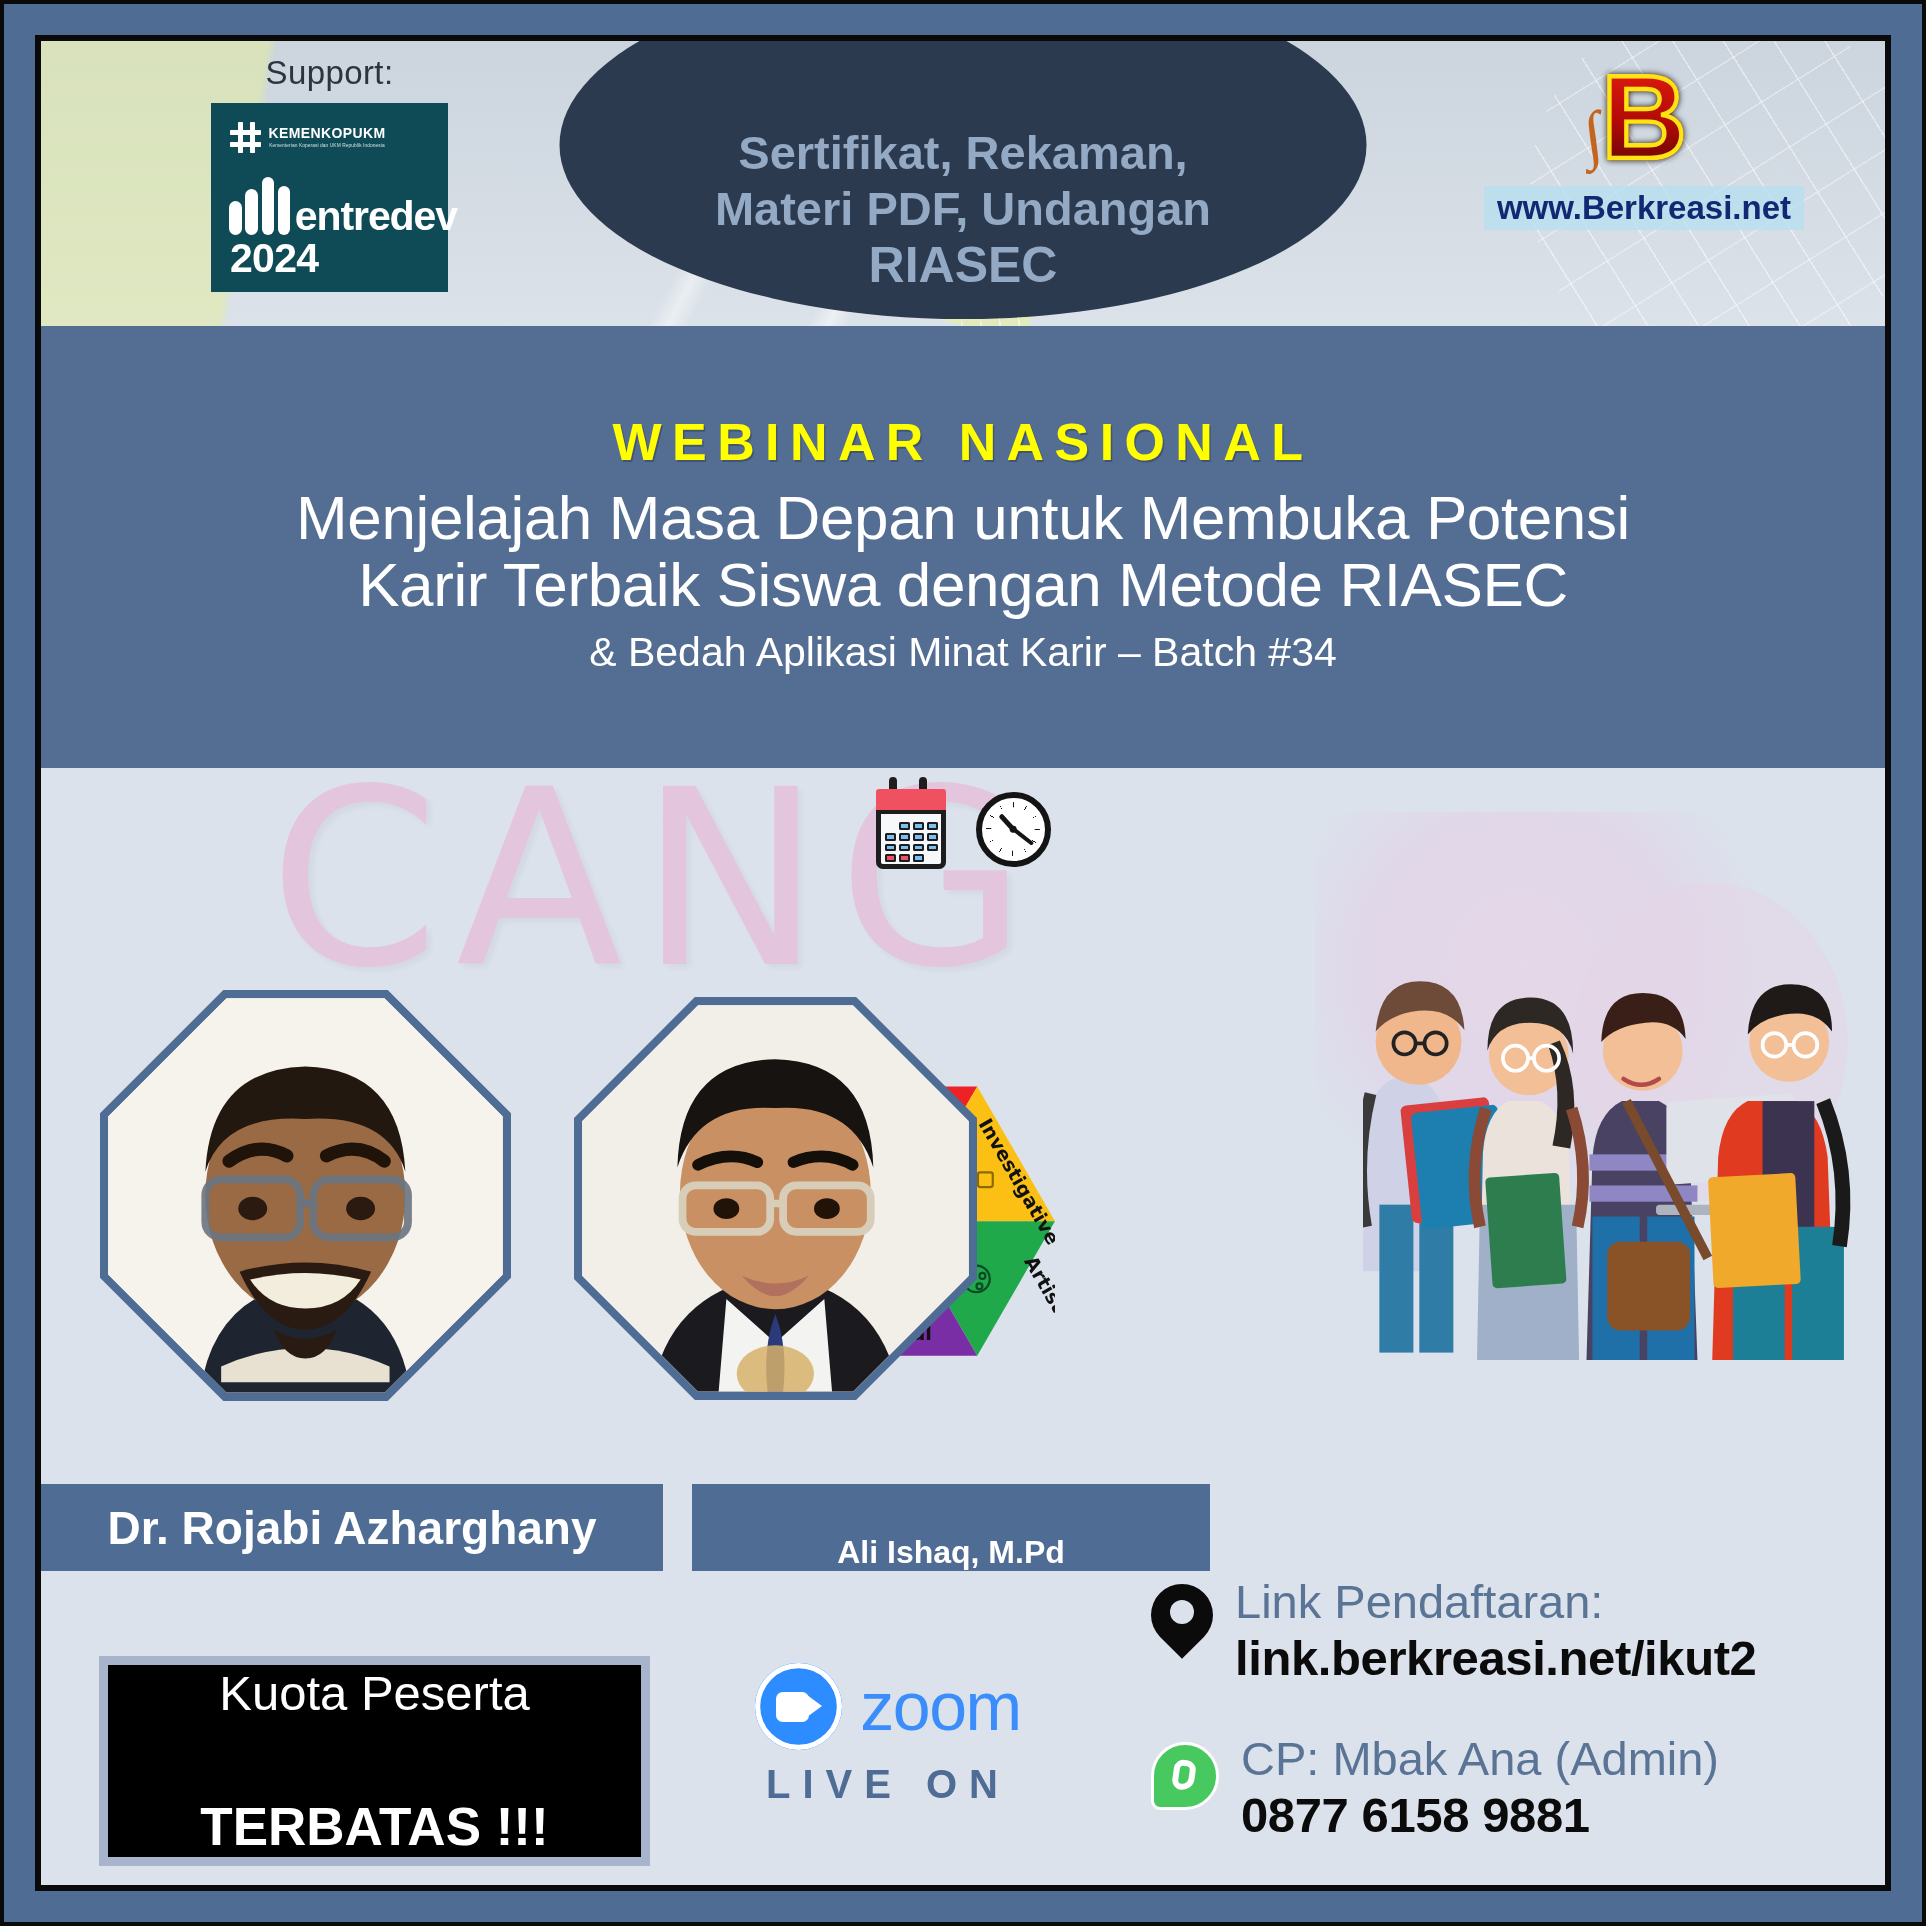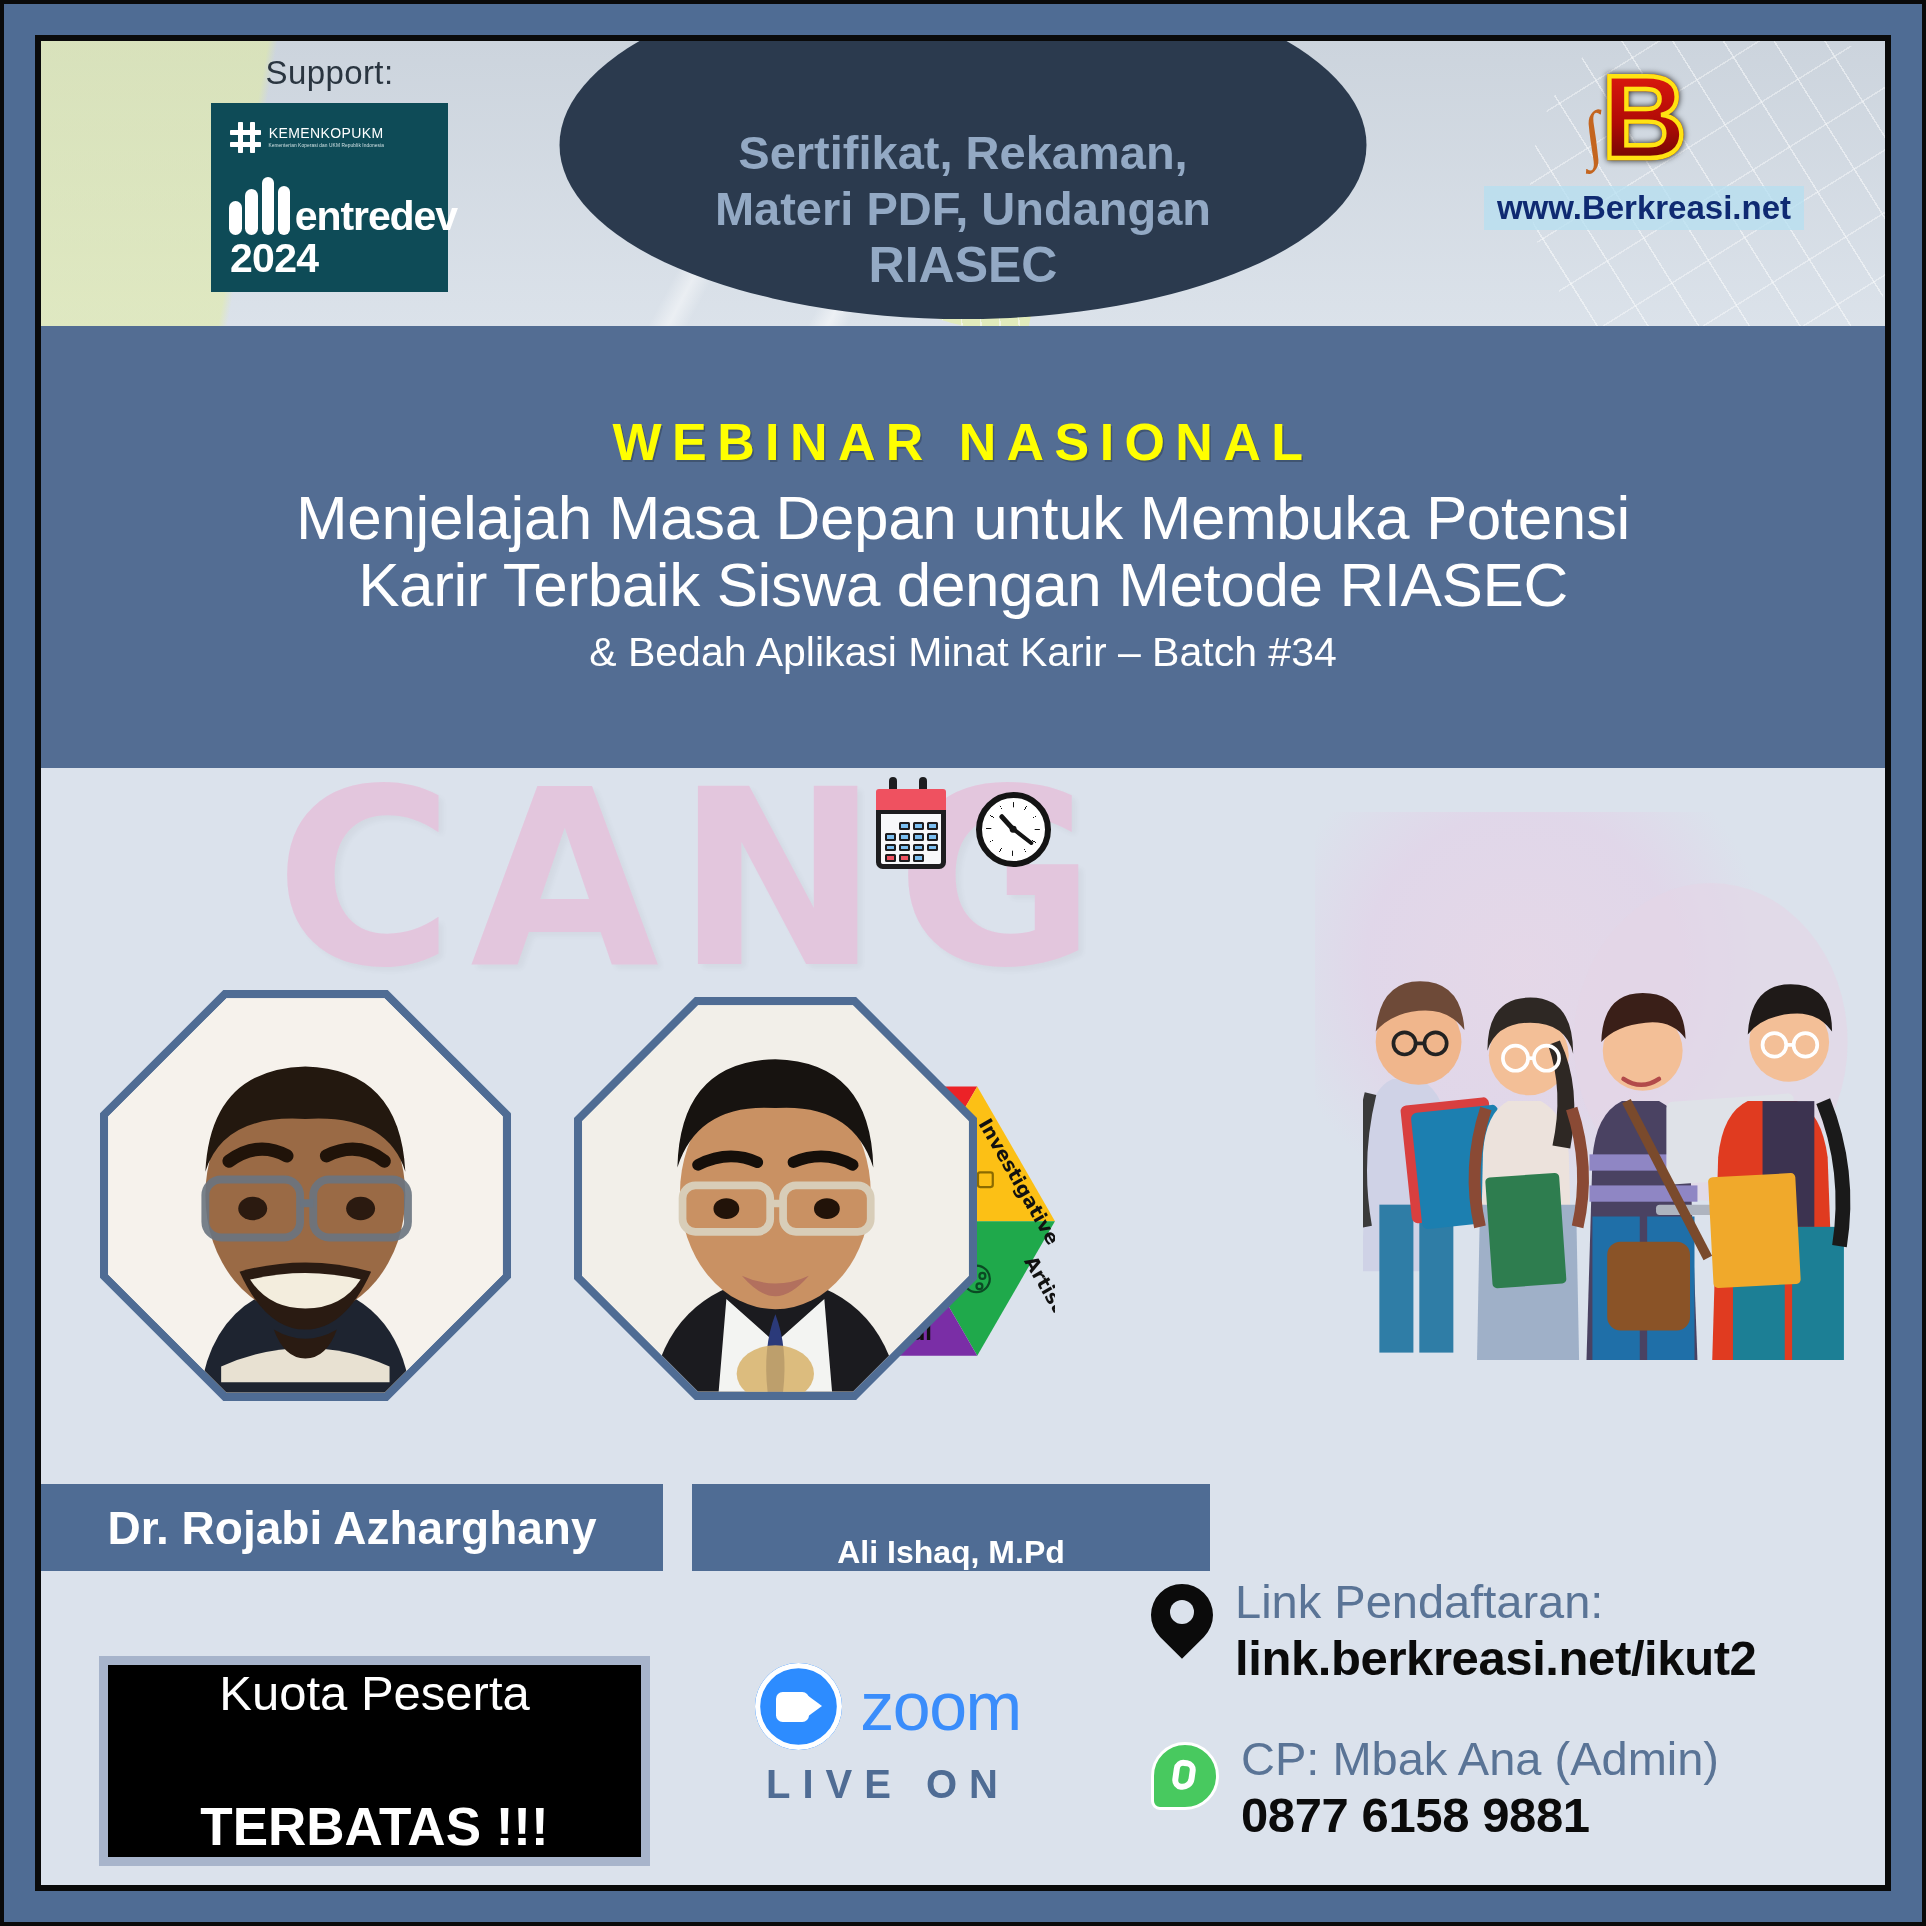--- a/index.html
+++ b/index.html
@@ -80,21 +80,21 @@
     width:31px; height:31px; position:relative; flex:none;
   }
   #kemenko-hash:before, #kemenko-hash:after{
     content:""; position:absolute; left:0; right:0;
     height:5.2px; background:#fff; border-radius:0.7px;
   }
   #kemenko-hash:before{ top:8.1px; } #kemenko-hash:after{ top:20px; }
   #kemenko-hash span{ position:absolute; top:0; bottom:0; width:5.2px; background:#fff; border-radius:0.7px;}
   #kemenko-hash span.v1{ left:8.1px;} #kemenko-hash span.v2{ left:20px;}
   #kemenko-text{ line-height:1.05; }
-  #kemenko-name{ font-size:14px; font-weight:400; color:#fff; letter-spacing:0.4px; }
+  #kemenko-name{ font-size:14px; font-weight:700; color:#fff; letter-spacing:0.4px; }
   #kemenko-sub{ font-size:4.8px; color:#cfe0e3; letter-spacing:0.1px; margin-top:2.2px; }
 
   #entredev-logo{ position:absolute; left:18px; top:74px; display:flex; align-items:flex-end; gap:4.4px; }
   #entredev-bars{ display:flex; align-items:flex-end; gap:3.7px; height:58px; }
   #entredev-bars i{ display:block; width:12.6px; background:#fff; border-radius:9px; }
   #entredev-bars i:nth-child(1){ height:34px; }
   #entredev-bars i:nth-child(2){ height:46px; }
   #entredev-bars i:nth-child(3){ height:58px; }
   #entredev-bars i:nth-child(4){ height:49px; }
   #entredev-word{ font-size:41px; font-weight:700; color:#fff; letter-spacing:-1.1px; line-height:.9; }
@@ -156,22 +156,22 @@
     color:#ffffff; font-size:41px; font-weight:400; margin-top:10.4px; text-align:center;
   }
 
   
   #body-area{
     position:absolute; left:0; top:727px; right:0; bottom:0;
     background:#dbe2ec; overflow:hidden;
   }
   
   #watermark{
-    position:absolute; left:234px; top:-30px;
-    font-size:244px; font-weight:700; color:#e7bcd8; opacity:.72;
+    position:absolute; left:228px; top:-30px;
+    font-size:244px; font-weight:400; color:#e7bcd8; opacity:.72;
     letter-spacing:16.3px; font-family:"DejaVu Sans", sans-serif;
     text-shadow:4.4px 4.4px 6px rgba(0,0,0,.06);
     pointer-events:none; user-select:none;
   }
   #wm-ellipse{
     position:absolute; right:111px; top:44px; width:459px; height:392px;
     background:radial-gradient(circle at 45% 40%, #e8d4e6 0%, #e2d3e8 45%, rgba(226,211,232,0) 72%);
     opacity:.75;
   }
 

